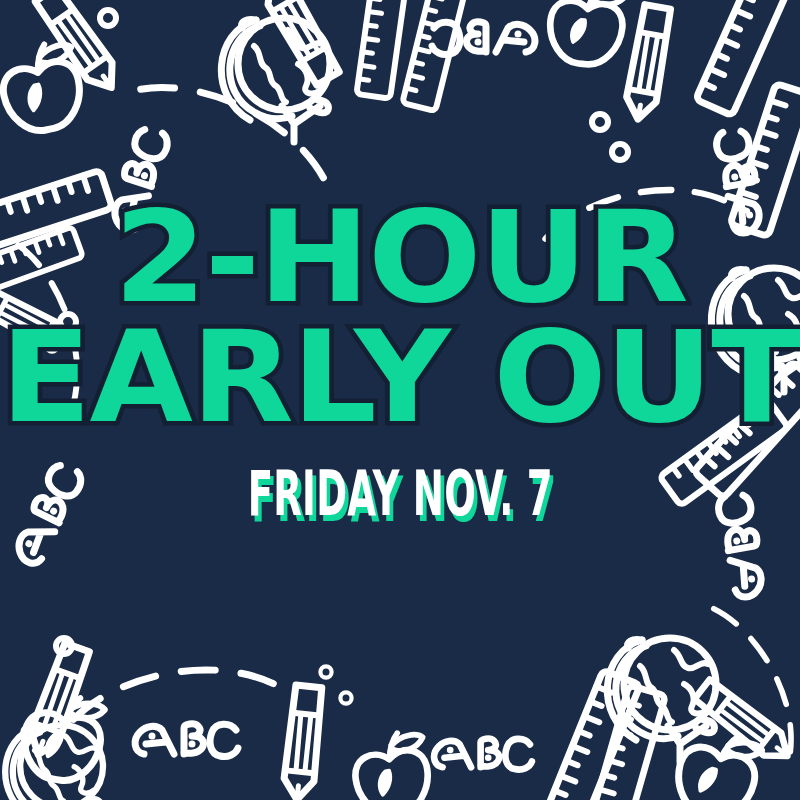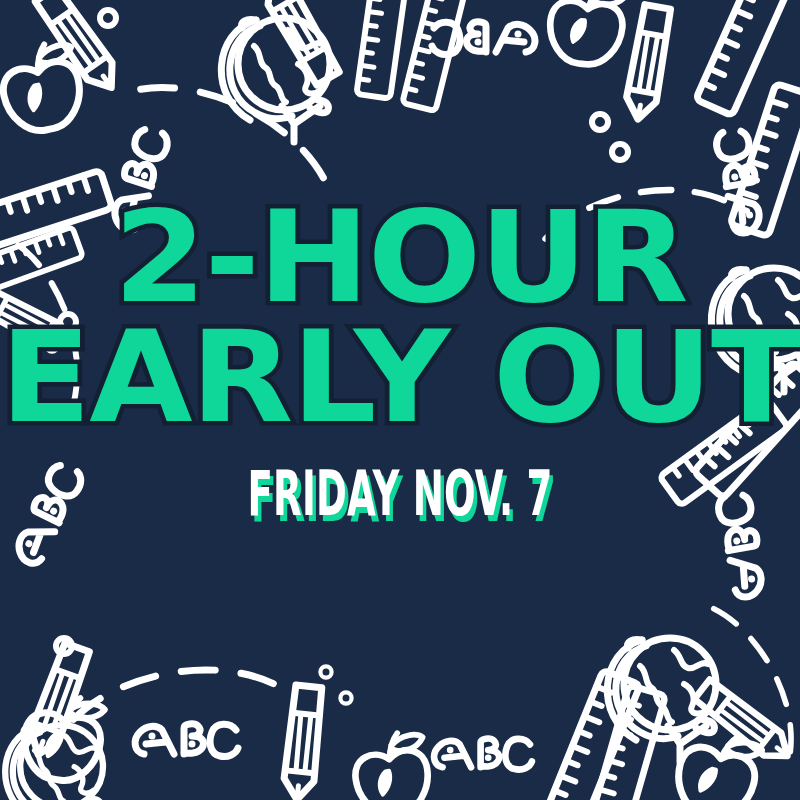--- a/index.html
+++ b/index.html
@@ -23,20 +23,21 @@
     pointer-events: none;
   }
   #headline-block {
     position: absolute;
     left: 0;
     top: 0;
     width: 800px;
     height: 724px;
     display: flex;
     flex-direction: column;
+    align-items: center;
     justify-content: center;
   }
   .headline-line {
     display: block;
     text-align: center;
     white-space: nowrap;
     font-family: "DejaVu Sans", sans-serif;
     font-weight: bold;
     color: #0fd699;
     letter-spacing: -0.015em;

